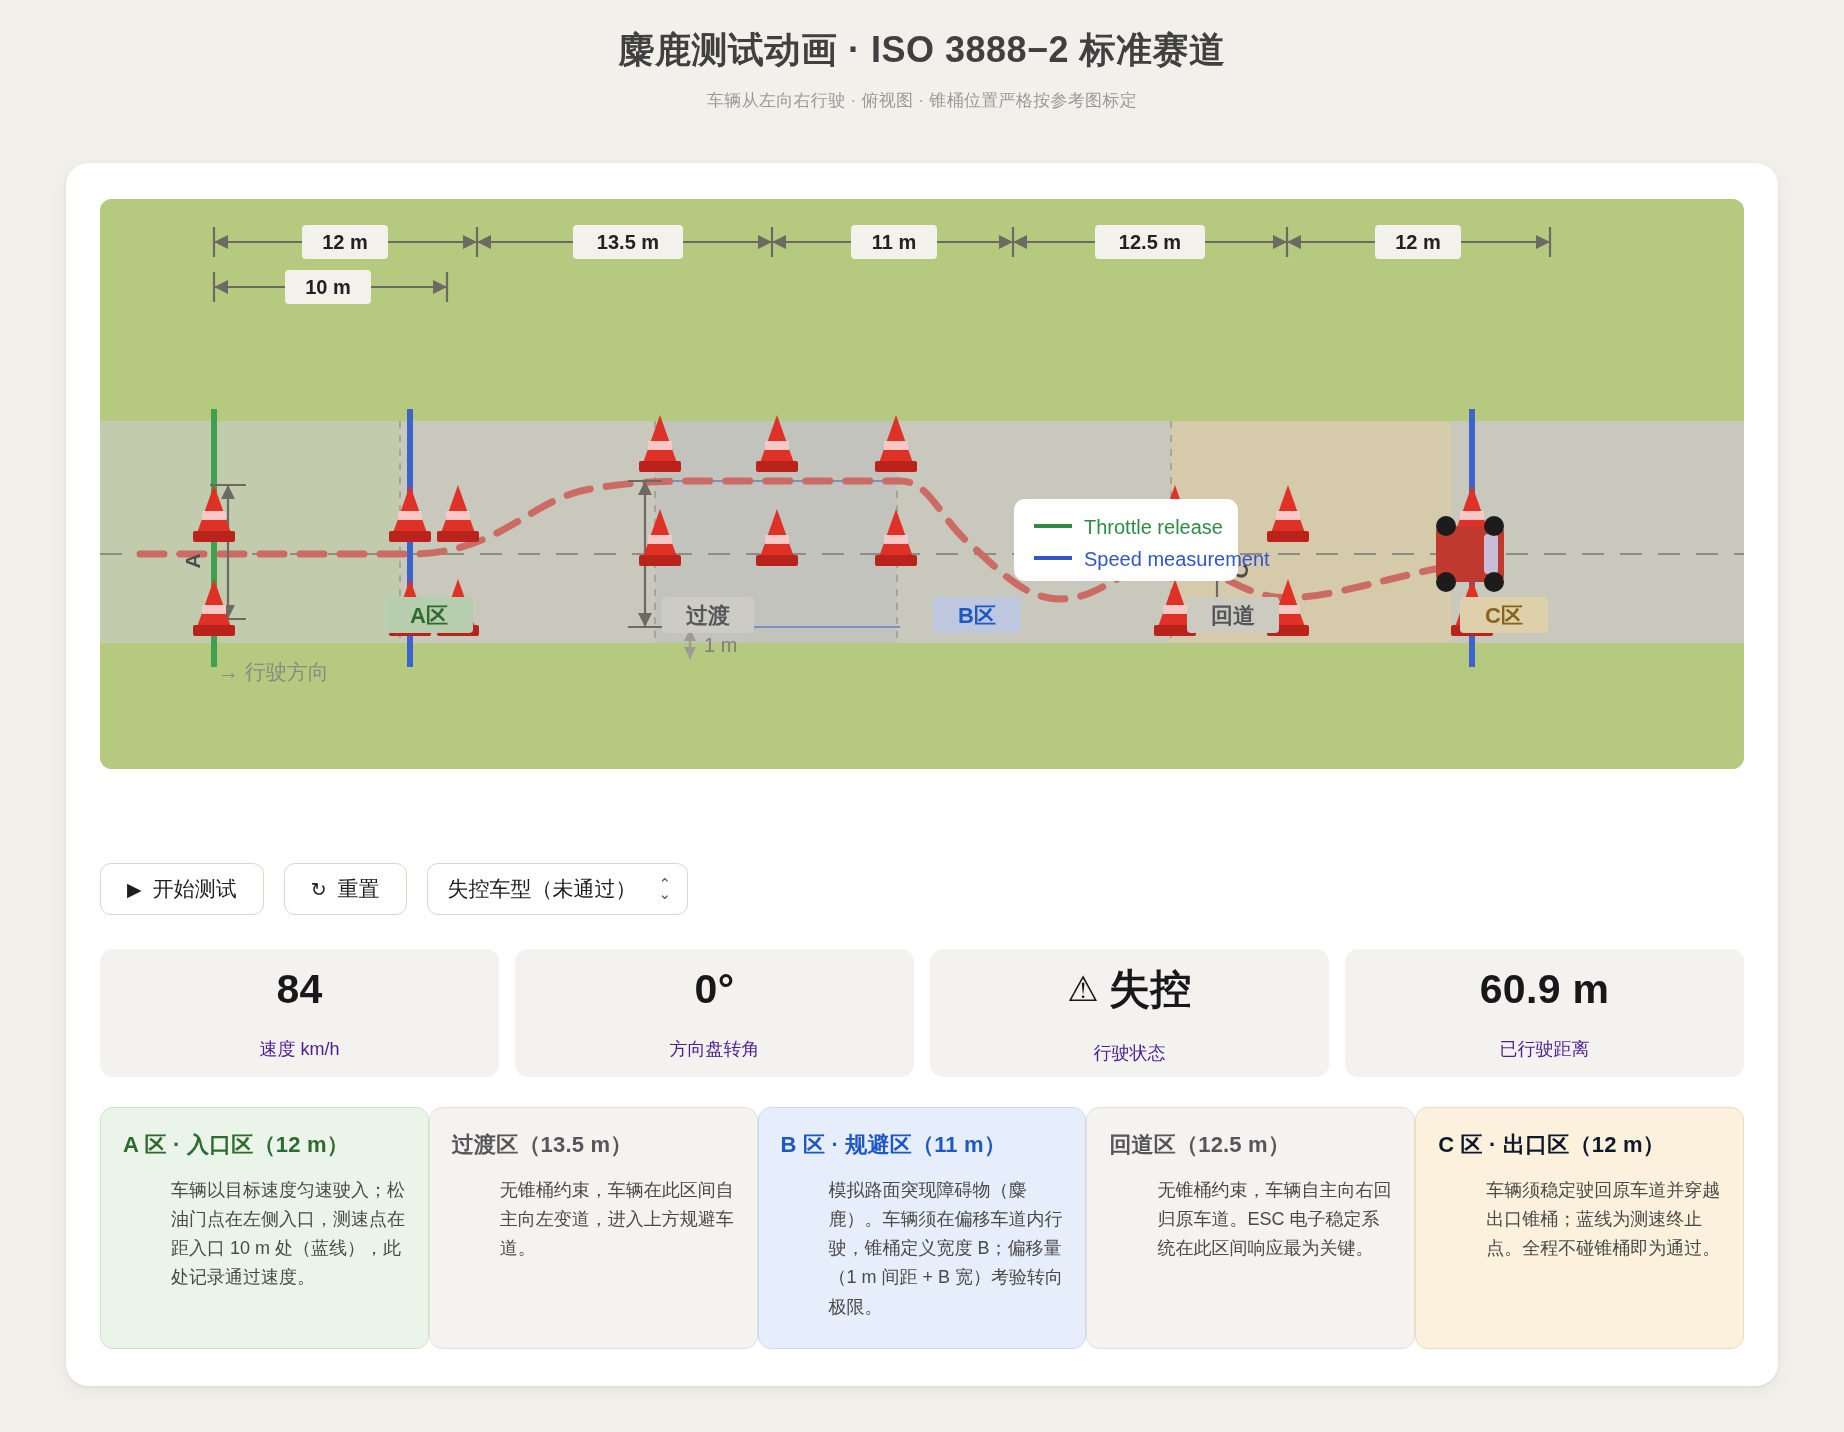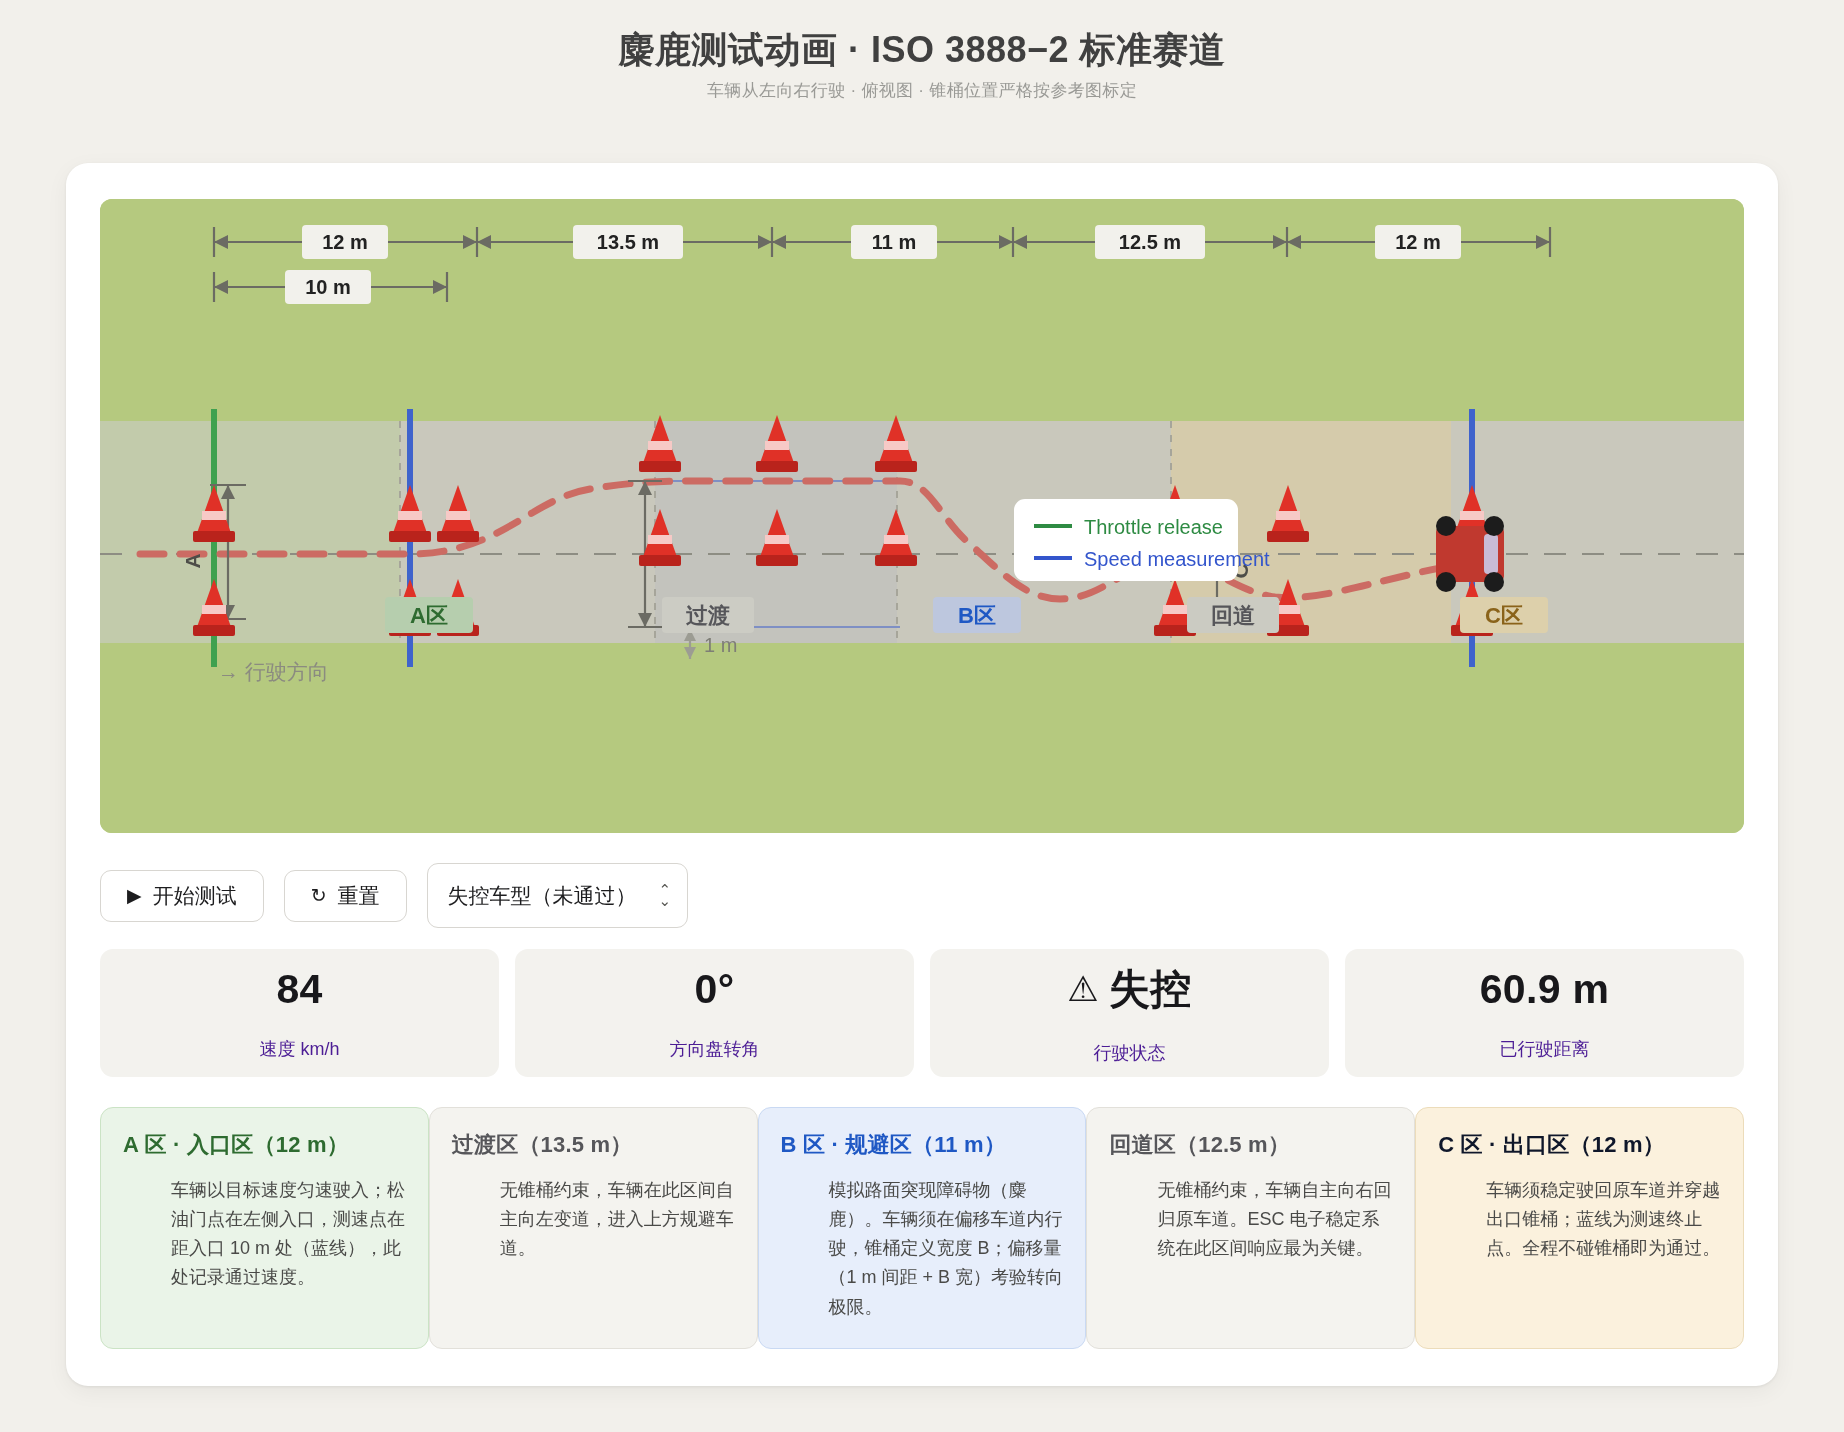--- a/index.html
+++ b/index.html
@@ -11,50 +11,50 @@
     -webkit-font-smoothing:antialiased;
   }
   .page { width:1844px; height:1432px; position:relative; }
 
   
   .header { text-align:center; padding-top:26px; }
   .title {
     font-size:36px; font-weight:700; letter-spacing:.5px; color:#404040;
   }
   .subtitle {
-    margin-top:4px; font-size:17px; color:#9a9a96; letter-spacing:.3px;
+    margin-top:14px; font-size:17px; color:#9a9a96; letter-spacing:.3px;
   }
 
   
   .card {
     position:absolute; left:66px; top:163px; width:1712px; height:1223px;
     background:#ffffff; border-radius:22px;
     box-shadow:0 1px 3px rgba(0,0,0,.07), 0 6px 22px rgba(0,0,0,.05);
   }
 
   
   .track-wrap {
-    position:absolute; left:34px; top:36px; width:1644px; height:634px;
+    position:absolute; left:34px; top:36px; width:1644px; height:570px;
     border-radius:12px; overflow:hidden; background:#b5c97f;
   }
   .track-svg { display:block; }
 
   
   .controls {
     position:absolute; left:34px; top:700px; display:flex; gap:20px; align-items:center;
   }
   .btn {
     height:52px; display:flex; align-items:center; gap:11px;
     padding:0 26px; border:1px solid #d8d6d1; border-radius:11px;
     background:#fff; font-size:21px; font-weight:500; color:#1d1d1f;
     cursor:pointer; font-family:inherit; white-space:nowrap;
   }
   .btn .gly { font-size:19px; line-height:1; }
   .select {
-    height:65px; display:flex; align-items:center; gap:22px;
+    height:52px; display:flex; align-items:center; gap:22px;
     padding:0 16px 0 20px; border:1px solid #d8d6d1; border-radius:11px;
     background:#fff; font-size:21px; color:#1d1d1f; cursor:pointer;
     white-space:nowrap;
   }
   .chev { display:flex; flex-direction:column; gap:2px; line-height:.55; font-size:15px; color:#53534f; }
 
   
   .stats {
     position:absolute; left:34px; top:786px; width:1644px;
     display:grid; grid-template-columns:repeat(4,1fr); gap:16px;

